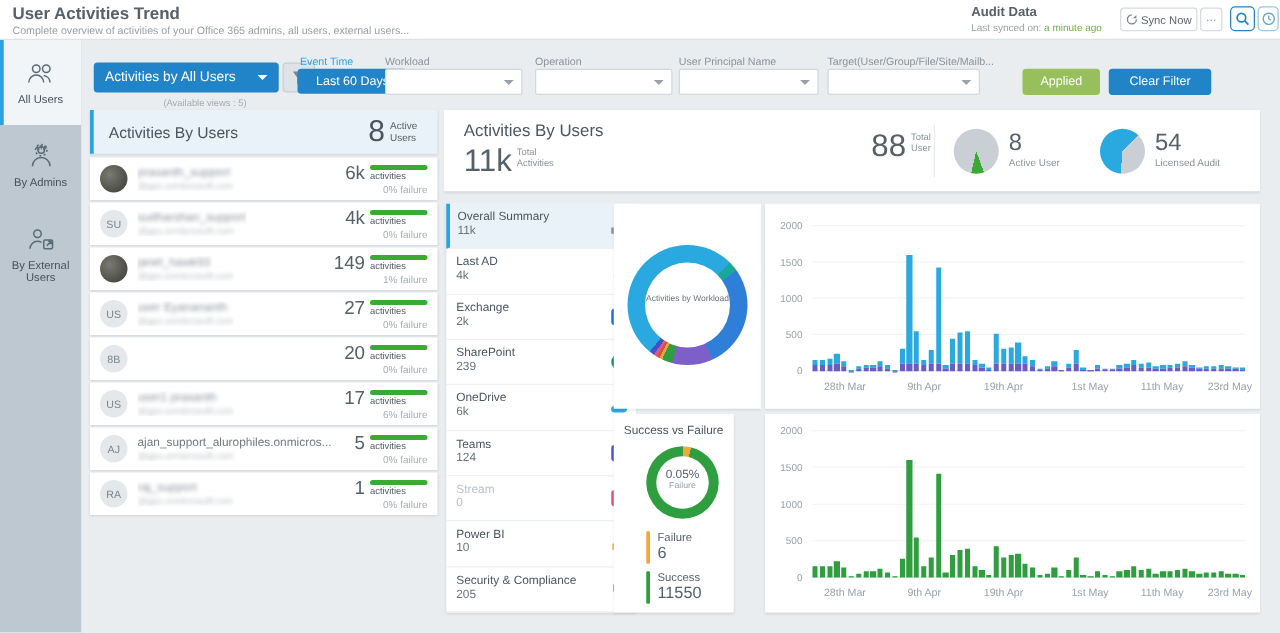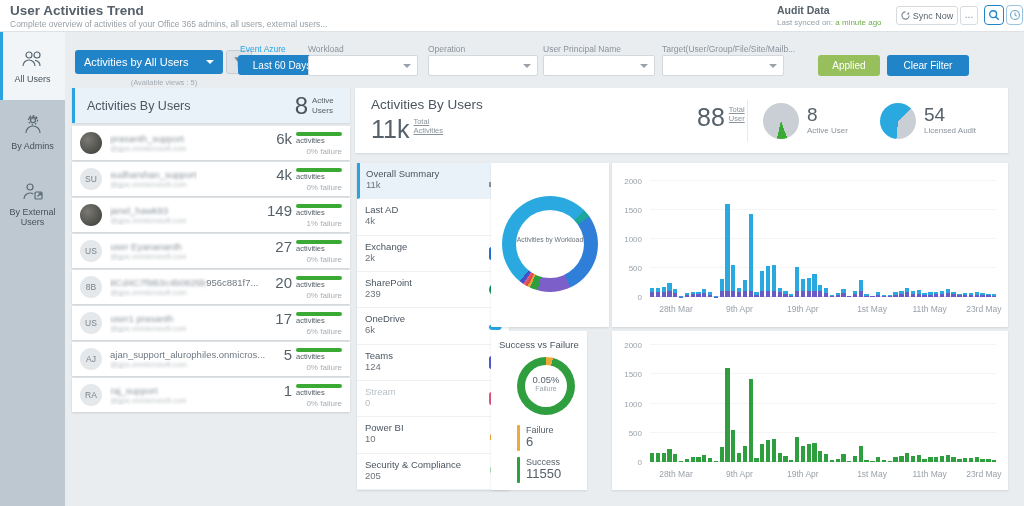--- a/index.html
+++ b/index.html
@@ -57,21 +57,21 @@
   .u-count { font-size:15px; font-weight:400; color:#55606a; line-height:1; }
   .u-minicol { display:flex; flex-direction:column; align-items:flex-start; }
   .u-bar { width:46px; height:4px; border-radius:2px; background:#3aaa35; margin-top:1px; }
   .u-actlbl { font-size:7.5px; color:#55606a; }
   .u-fail { font-size:8px; color:#a7aeb4; margin-top:1px; }
 
   
   .summary-card { position:absolute; left:355px; top:88px; width:653px; height:65px; background:#fff; box-shadow:0 1px 2px rgba(0,0,0,.1); }
   .summary-title { position:absolute; left:16px; top:9px; font-size:13.5px; color:#4a5560; }
   .big-num { font-size:25px; font-weight:300; color:#55606a; line-height:1; }
-  .stack-lbl { font-size:7.5px; color:#8a939b; line-height:1.2;text-decoration:underline; }
+  .stack-lbl { font-size:7.5px; color:#8a939b; line-height:1.2; }
   .tot-act { position:absolute; left:16px; top:29px; display:flex; gap:4px; align-items:flex-start; }
   .tu { position:absolute; left:342px; top:17px; display:flex; gap:4px; align-items:flex-start; }
   .vdiv { position:absolute; left:392px; top:12px; width:1px; height:42px; background:#e6eaee; }
   .mini-pie { position:absolute; width:36px; height:36px; border-radius:50%; top:15px; }
   .pie-lbl { position:absolute; top:17px; }
   .pie-lbl .n { font-size:19px; font-weight:300; color:#55606a; line-height:1.1; }
   .pie-lbl .l { font-size:8px; color:#8a939b; }
 
   
   .workload-card { position:absolute; left:357px; top:163px; width:152px; height:327px; background:#fff; box-shadow:0 1px 2px rgba(0,0,0,.1); display:flex; flex-direction:column; }
@@ -184,21 +184,21 @@
   <span>Activities by All Users</span>
   <span class="caret"></span>
 </div>
 <div class="funnel-btn">
   <svg width="12" height="12" viewBox="0 0 14 14">
       <path d="M1.5 1.5h11L8.5 7v4.5l-3 1.5V7z" fill="#7a8590"></path>
     </svg>
 </div>
 <div class="avail">(Available views : 5)</div>
 
-<div class="evt-label">Event Azure</div>
+<div class="evt-label">Event Time</div>
 <div class="evt-btn">Last 60 Days</div>
 
 <div class="fld-label" style="left:308px">Workload</div>
 <div class="fld-dd" style="left:308px; width:110px">
     <span class="caret gray"></span>
   </div>
 
 <div class="fld-label" style="left:428px">Operation</div>
 <div class="fld-dd" style="left:428px; width:110px">
     <span class="caret gray"></span>
@@ -286,24 +286,20 @@
           <div class="u-minicol">
             <div class="u-bar"></div>
             <div class="u-actlbl">activities</div>
           </div>
         </div>
         <div class="u-fail">0% failure</div>
       </div>
     </div>
     <div class="user-card">
       <div class="avatar">8B</div>
-      <div class="u-info">
-        <div class="u-name"><span class="blur">8Cd4C7f9B3c4b0825b</span><span>956c881f7...</span></div>
-        <div class="u-mail blur">@gps.onmicrosoft.com</div>
-      </div>
       <div class="u-right">
         <div class="u-row1">
           <span class="u-count">20</span>
           <div class="u-minicol">
             <div class="u-bar"></div>
             <div class="u-actlbl">activities</div>
           </div>
         </div>
         <div class="u-fail">0% failure</div>
       </div>

